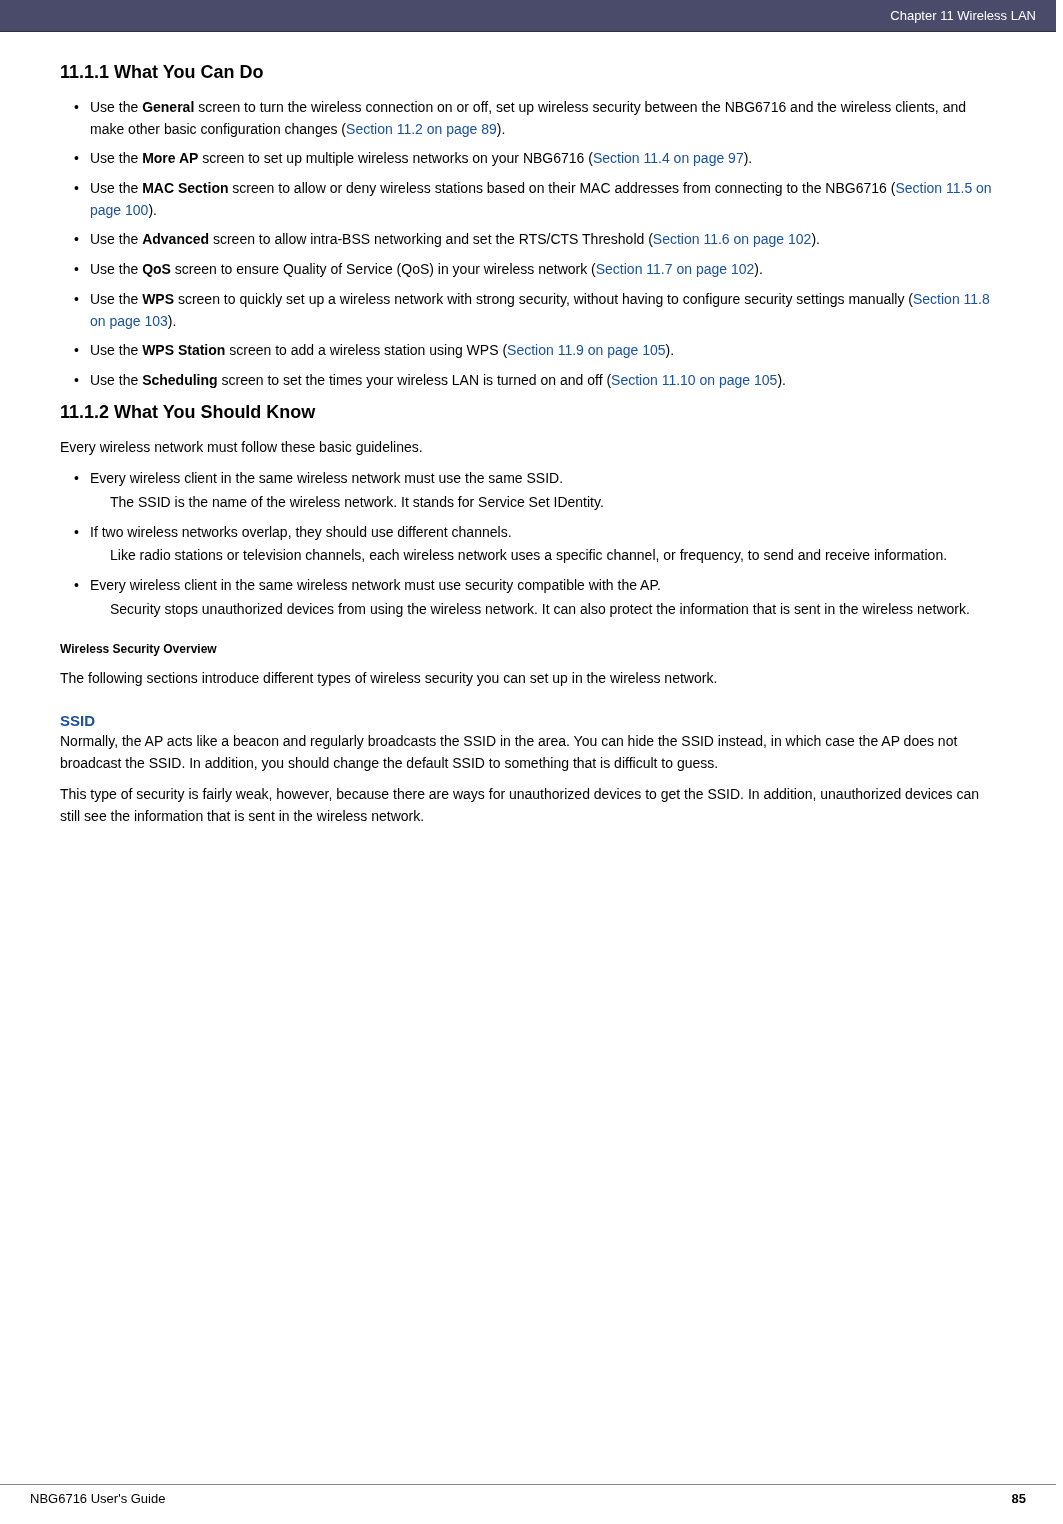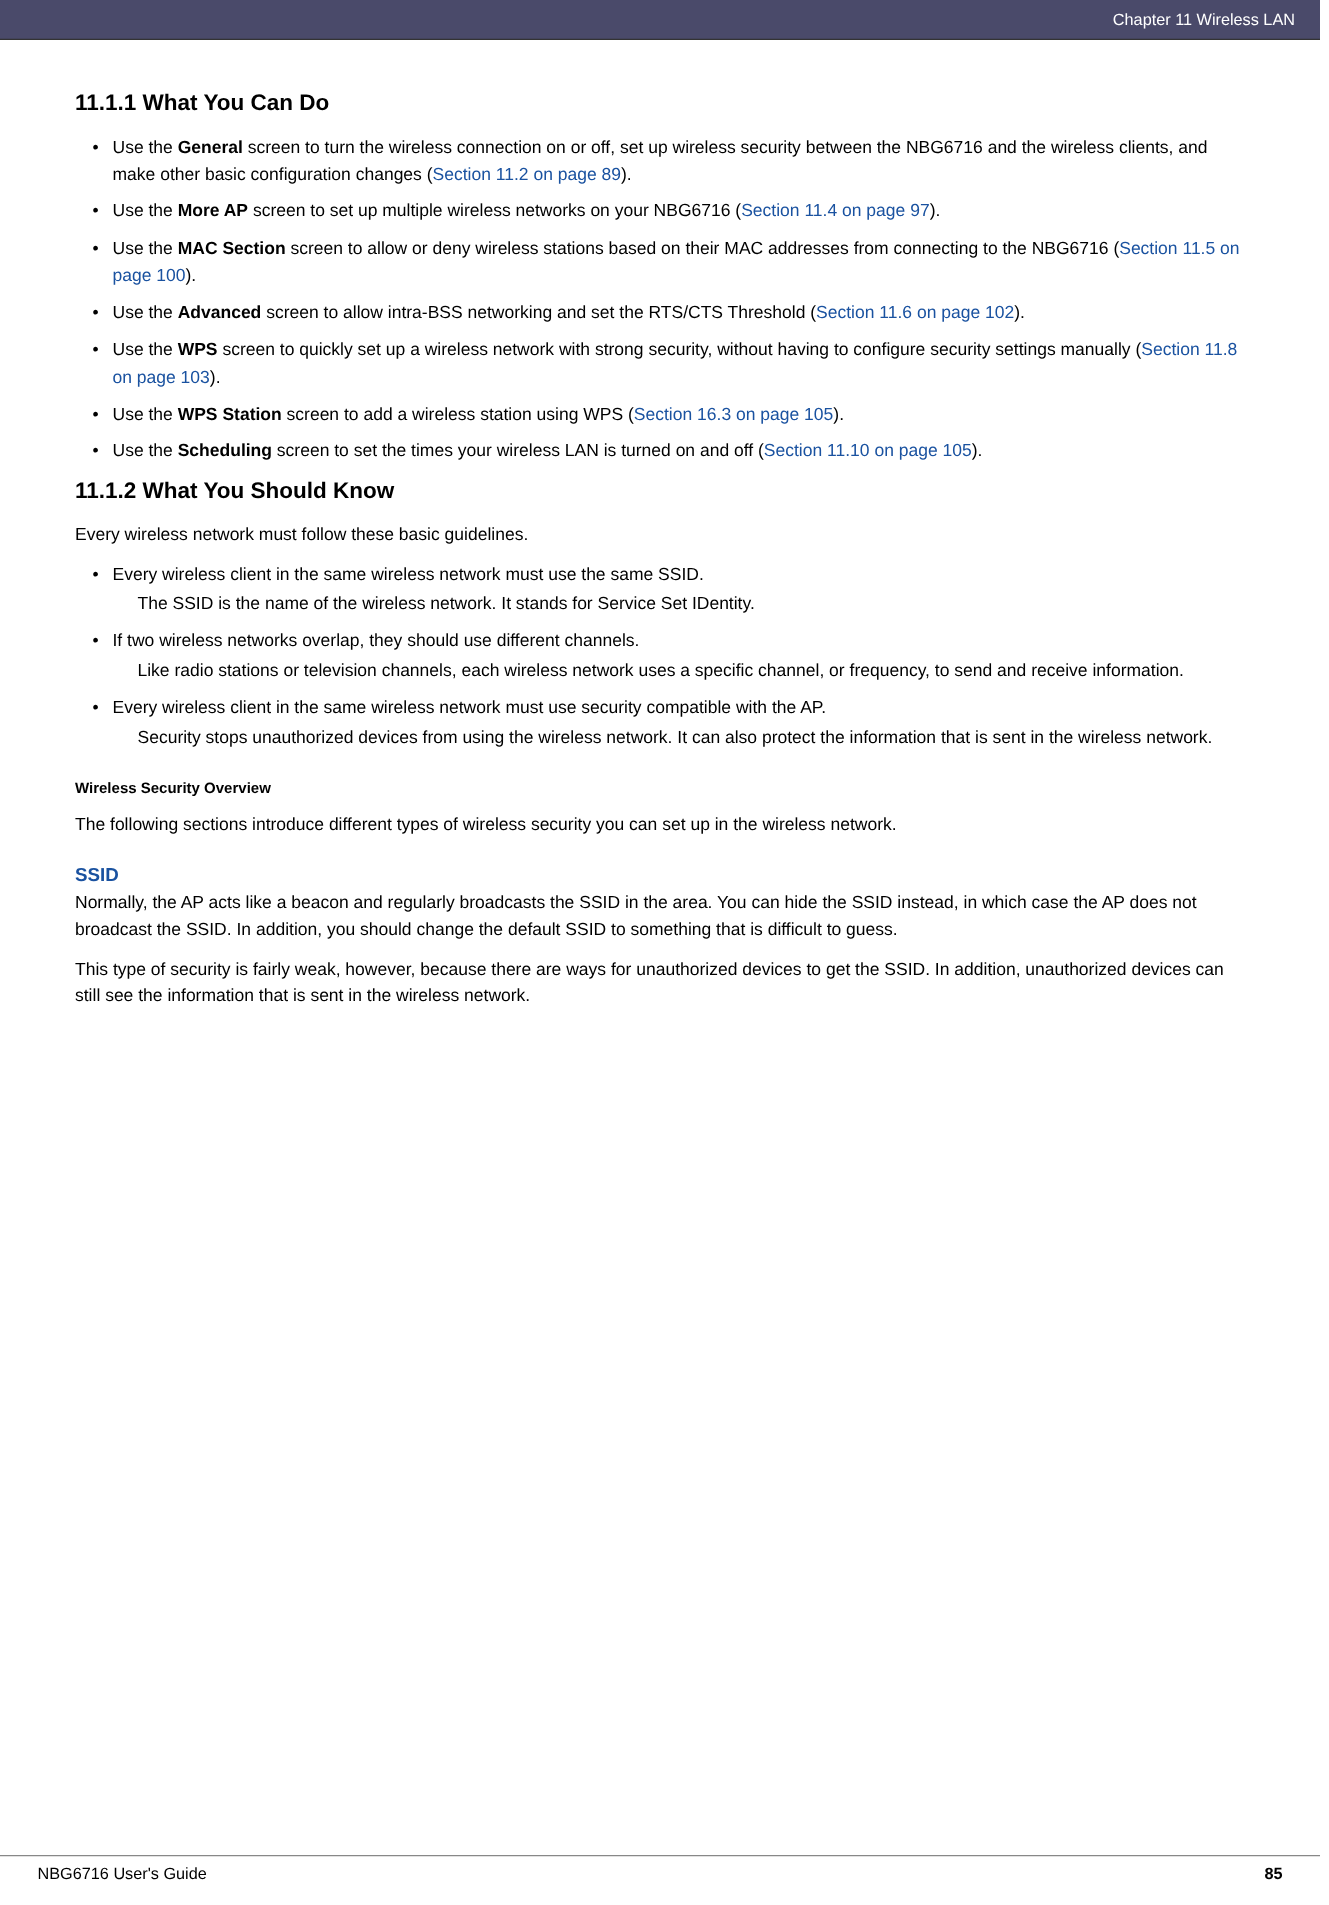--- a/index.html
+++ b/index.html
@@ -27,21 +27,21 @@
     .header-bar {
       background: #4a4a6a;
       color: #fff;
       padding: 8px 20px 8px 20px;
       font-size: 13px;
       text-align: right;
       border-bottom: 1px solid #333;
     }
 
     .content-area {
-      padding: 30px 60px 60px 60px;
+      padding: 20px 60px 60px 60px;
     }
 
     h2.section-heading {
       font-size: 18px;
       font-weight: bold;
       color: #000;
       margin-top: 10px;
       margin-bottom: 14px;
     }
 
@@ -140,24 +140,27 @@
       <li>
         Use the <strong>More AP</strong> screen to set up multiple wireless networks on your NBG6716 (<a class="link-ref">Section 11.4 on page 97</a>).
       </li>
       <li>
         Use the <strong>MAC Section</strong> screen to allow or deny wireless stations based on their MAC addresses from connecting to the NBG6716 (<a class="link-ref">Section 11.5 on page 100</a>).
       </li>
       <li>
         Use the <strong>Advanced</strong> screen to allow intra-BSS networking and set the RTS/CTS Threshold (<a class="link-ref">Section 11.6 on page 102</a>).
       </li>
       <li>
+        Use the <strong>QoS</strong> screen to ensure Quality of Service (QoS) in your wireless network (<a class="link-ref">Section 11.7 on page 102</a>).
+      </li>
+      <li>
         Use the <strong>WPS</strong> screen to quickly set up a wireless network with strong security, without having to configure security settings manually (<a class="link-ref">Section 11.8 on page 103</a>).
       </li>
       <li>
-        Use the <strong>WPS Station</strong> screen to add a wireless station using WPS (<a class="link-ref">Section 16.3 on page 105</a>).
+        Use the <strong>WPS Station</strong> screen to add a wireless station using WPS (<a class="link-ref">Section 11.9 on page 105</a>).
       </li>
       <li>
         Use the <strong>Scheduling</strong> screen to set the times your wireless LAN is turned on and off (<a class="link-ref">Section 11.10 on page 105</a>).
       </li>
     </ul>
 
     <h2 class="section-heading">11.1.2  What You Should Know</h2>
 
     <p>Every wireless network must follow these basic guidelines.</p>
 

